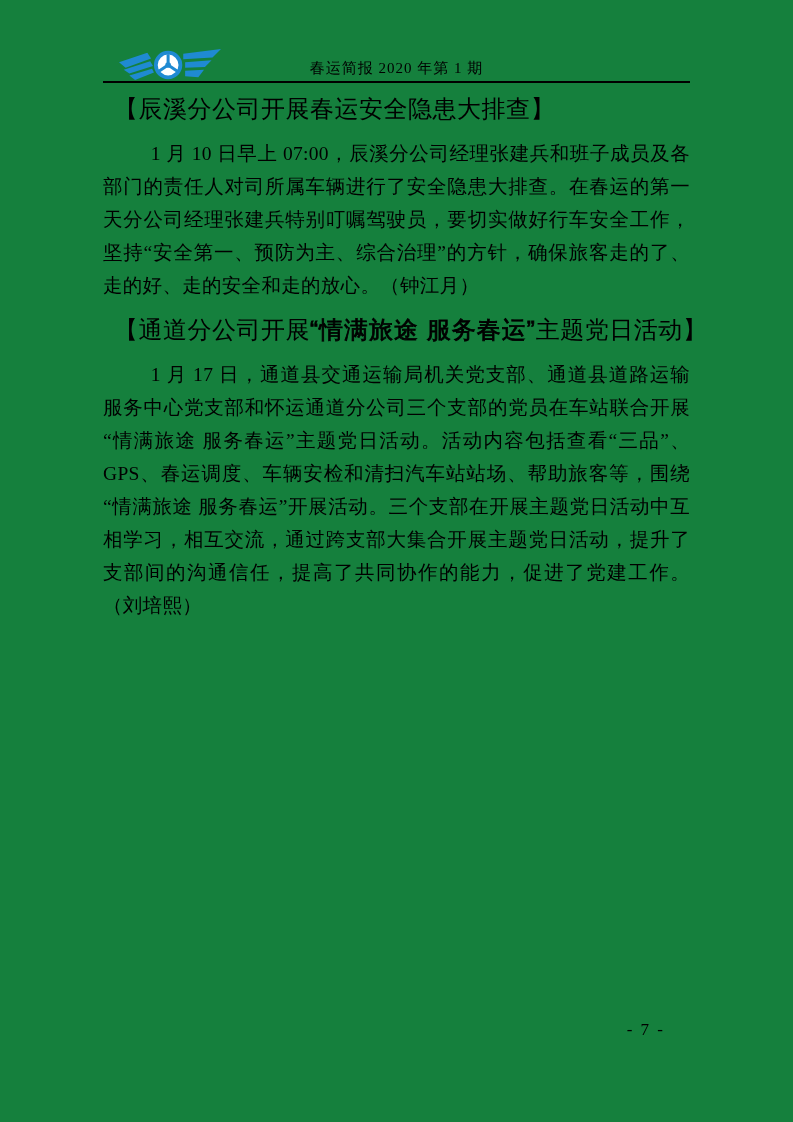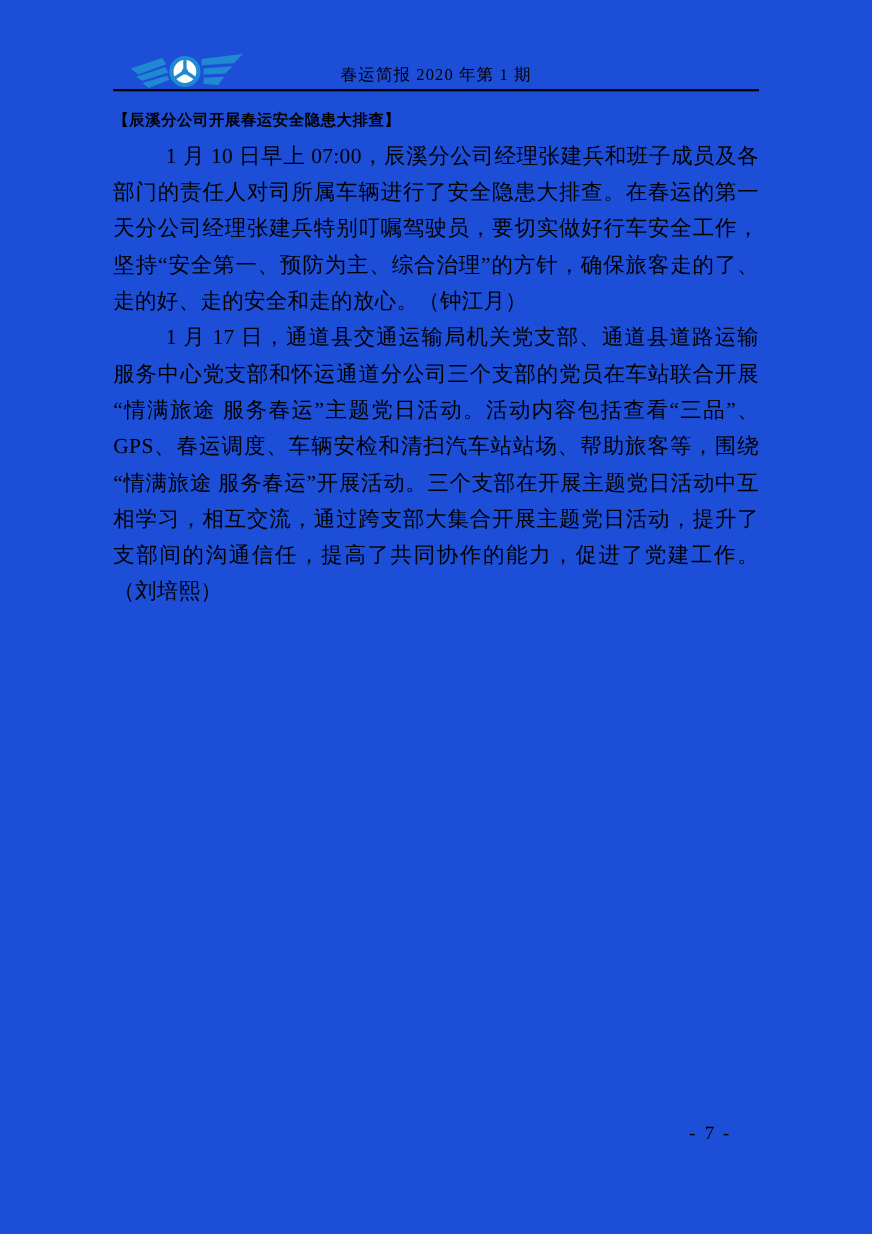--- a/index.html
+++ b/index.html
@@ -1,19 +1,19 @@
 <!DOCTYPE html>
 <html lang="zh"><head>
 <meta charset="utf-8">
 <style>
   html,body { margin:0; padding:0; background:#e8e8e8; }
   .page {
     width:793px; height:1122px;
     margin:0 auto;
-    background:#1d4ed8;
+    background:#15803d;
     color:#000;
     font-family:"Liberation Serif", serif;
     position:relative;
     box-sizing:border-box;
     padding:46px 103px 0 103px;
     overflow:hidden;
   }
   
   .header { position:relative; height:34px; }
   .logo {
@@ -23,24 +23,24 @@
   .header-title {
     position:absolute; left:50%; bottom:2px;
     transform:translateX(-50%);
     font-size:15px; letter-spacing:1px; white-space:nowrap;
   }
   .header-rule { border-bottom:2px solid #000; margin-top:1px; }
   
   .content { margin-top:0; }
   .sec-heading {
     font-family:"Liberation Sans", sans-serif;
-    font-weight:bold;
-    font-size:14px;
+    font-weight:normal;
+    font-size:24px;
     line-height:34px;
-    margin:0;
+    margin:11px;
     letter-spacing:0.5px;
     white-space:nowrap;
   }
   .sec-heading.first { margin-top:9px; }
   .sec-heading .xbold {
     -webkit-text-stroke:0.8px #000;
     letter-spacing:1px;
   }
   .body-para {
     font-size:19.5px;
@@ -86,20 +86,21 @@
 
   <div class="header-rule"></div>
 
   <div class="content">
 
     <h2 class="sec-heading first">【辰溪分公司开展春运安全隐患大排查】</h2>
     <p class="body-para">1 月 10 日早上 07:00，辰溪分公司经理张建兵和班子成员及各部门的责任人对司所属车辆进行了安全隐患大排查。在春运的第一天分公司经理张建兵特别叮嘱驾驶员，要切实做好行车安全工作，坚持“安全第一、预防为主、综合治理”的方针，确保旅客走的了、走的好、走的安全和走的放心。（钟江月）</p>
 
 
 
+    <h2 class="sec-heading"><span>【通道分公司开展</span><span class="xbold">“情满旅途 服务春运”</span><span>主题党日活动】</span></h2>
     <p class="body-para">1 月 17 日，通道县交通运输局机关党支部、通道县道路运输服务中心党支部和怀运通道分公司三个支部的党员在车站联合开展“情满旅途 服务春运”主题党日活动。活动内容包括查看“三品”、GPS、春运调度、车辆安检和清扫汽车站站场、帮助旅客等，围绕“情满旅途 服务春运”开展活动。三个支部在开展主题党日活动中互相学习，相互交流，通过跨支部大集合开展主题党日活动，提升了支部间的沟通信任，提高了共同协作的能力，促进了党建工作。（刘培熙）</p>
 
   </div>
 
   <div class="footer">
     <span>- 7 -</span>
   </div>
 
 </div>
 

